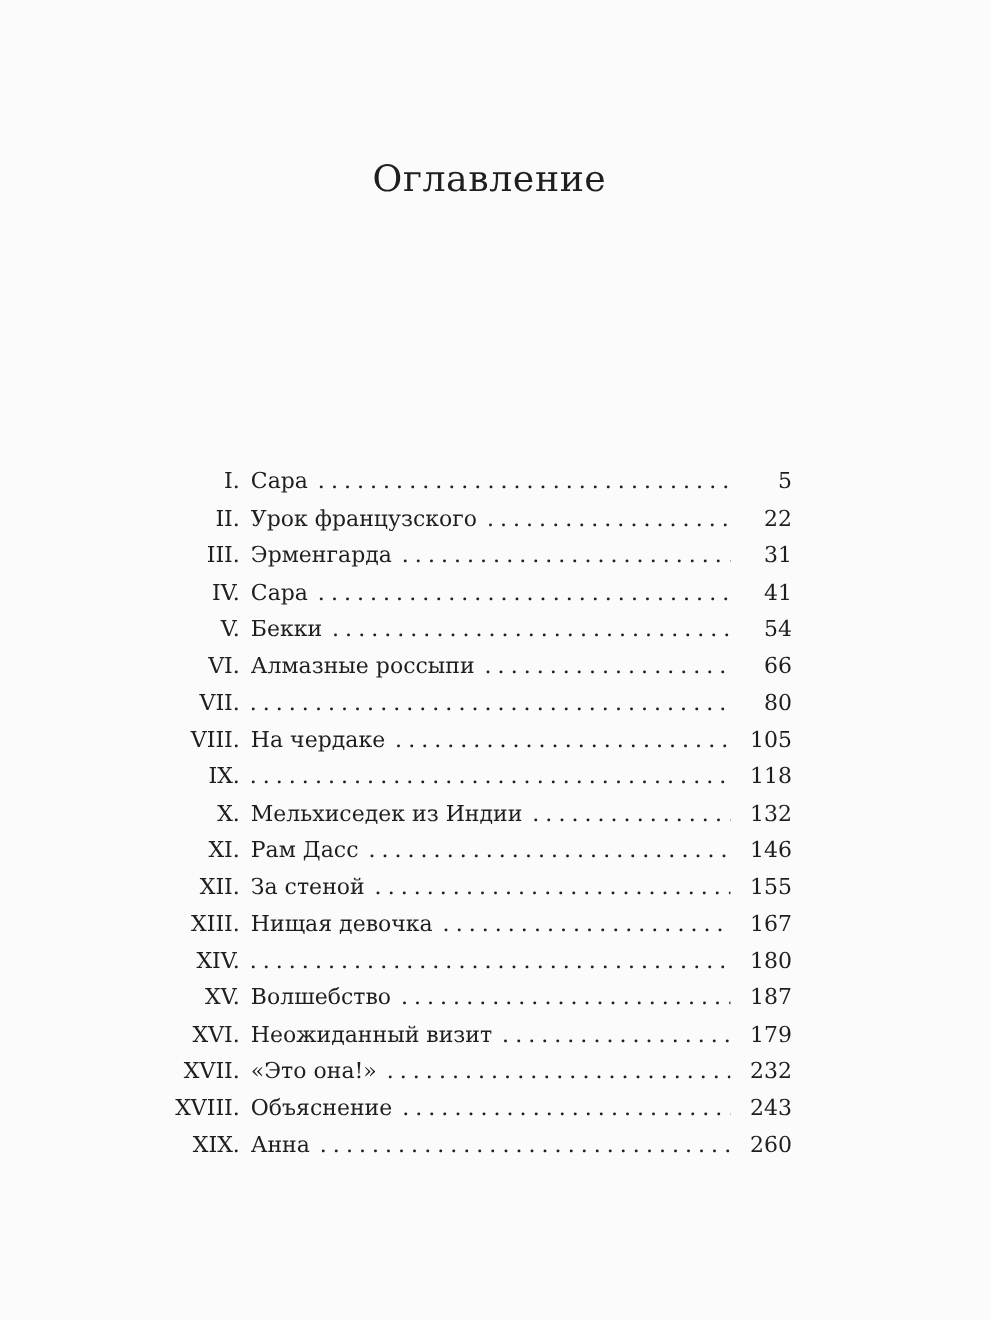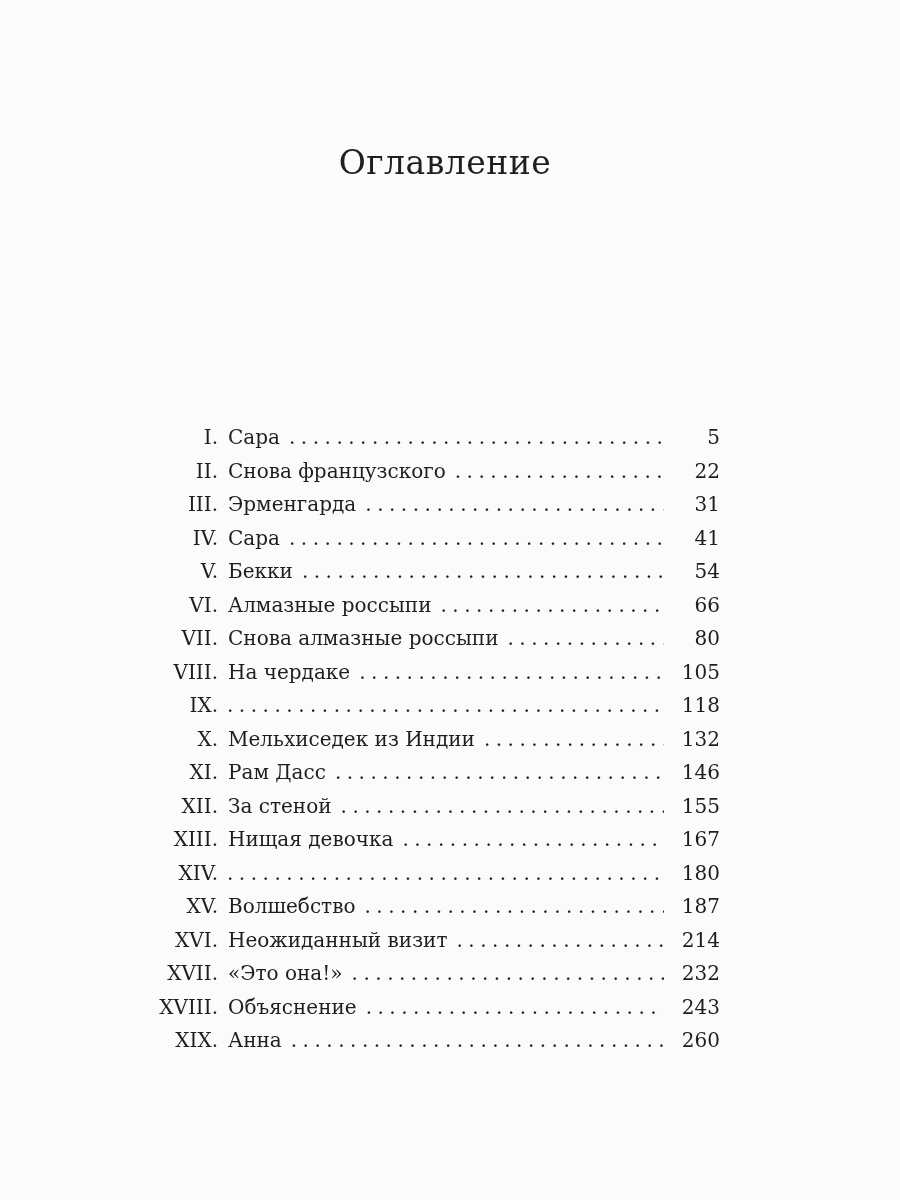--- a/index.html
+++ b/index.html
@@ -72,21 +72,21 @@
   <h1 class="page-title">Оглавление</h1>
   <section class="toc">
       <div class="toc-row">
         <span class="num">I.</span>
         <span class="title">Сара</span>
         <span class="leader">................................................................................</span>
         <span class="page">5</span>
       </div>
       <div class="toc-row">
         <span class="num">II.</span>
-        <span class="title">Снова французского</span>
+        <span class="title">Урок французского</span>
         <span class="leader">................................................................................</span>
         <span class="page">22</span>
       </div>
       <div class="toc-row">
         <span class="num">III.</span>
         <span class="title">Эрменгарда</span>
         <span class="leader">................................................................................</span>
         <span class="page">31</span>
       </div>
       <div class="toc-row">
@@ -102,21 +102,20 @@
         <span class="page">54</span>
       </div>
       <div class="toc-row">
         <span class="num">VI.</span>
         <span class="title">Алмазные россыпи</span>
         <span class="leader">................................................................................</span>
         <span class="page">66</span>
       </div>
       <div class="toc-row">
         <span class="num">VII.</span>
-        <span class="title">Снова алмазные россыпи</span>
         <span class="leader">................................................................................</span>
         <span class="page">80</span>
       </div>
       <div class="toc-row">
         <span class="num">VIII.</span>
         <span class="title">На чердаке</span>
         <span class="leader">................................................................................</span>
         <span class="page">105</span>
       </div>
       <div class="toc-row">
@@ -156,21 +155,21 @@
       <div class="toc-row">
         <span class="num">XV.</span>
         <span class="title">Волшебство</span>
         <span class="leader">................................................................................</span>
         <span class="page">187</span>
       </div>
       <div class="toc-row">
         <span class="num">XVI.</span>
         <span class="title">Неожиданный визит</span>
         <span class="leader">................................................................................</span>
-        <span class="page">214</span>
+        <span class="page">179</span>
       </div>
       <div class="toc-row">
         <span class="num">XVII.</span>
         <span class="title">«Это она!»</span>
         <span class="leader">................................................................................</span>
         <span class="page">232</span>
       </div>
       <div class="toc-row">
         <span class="num">XVIII.</span>
         <span class="title">Объяснение</span>

